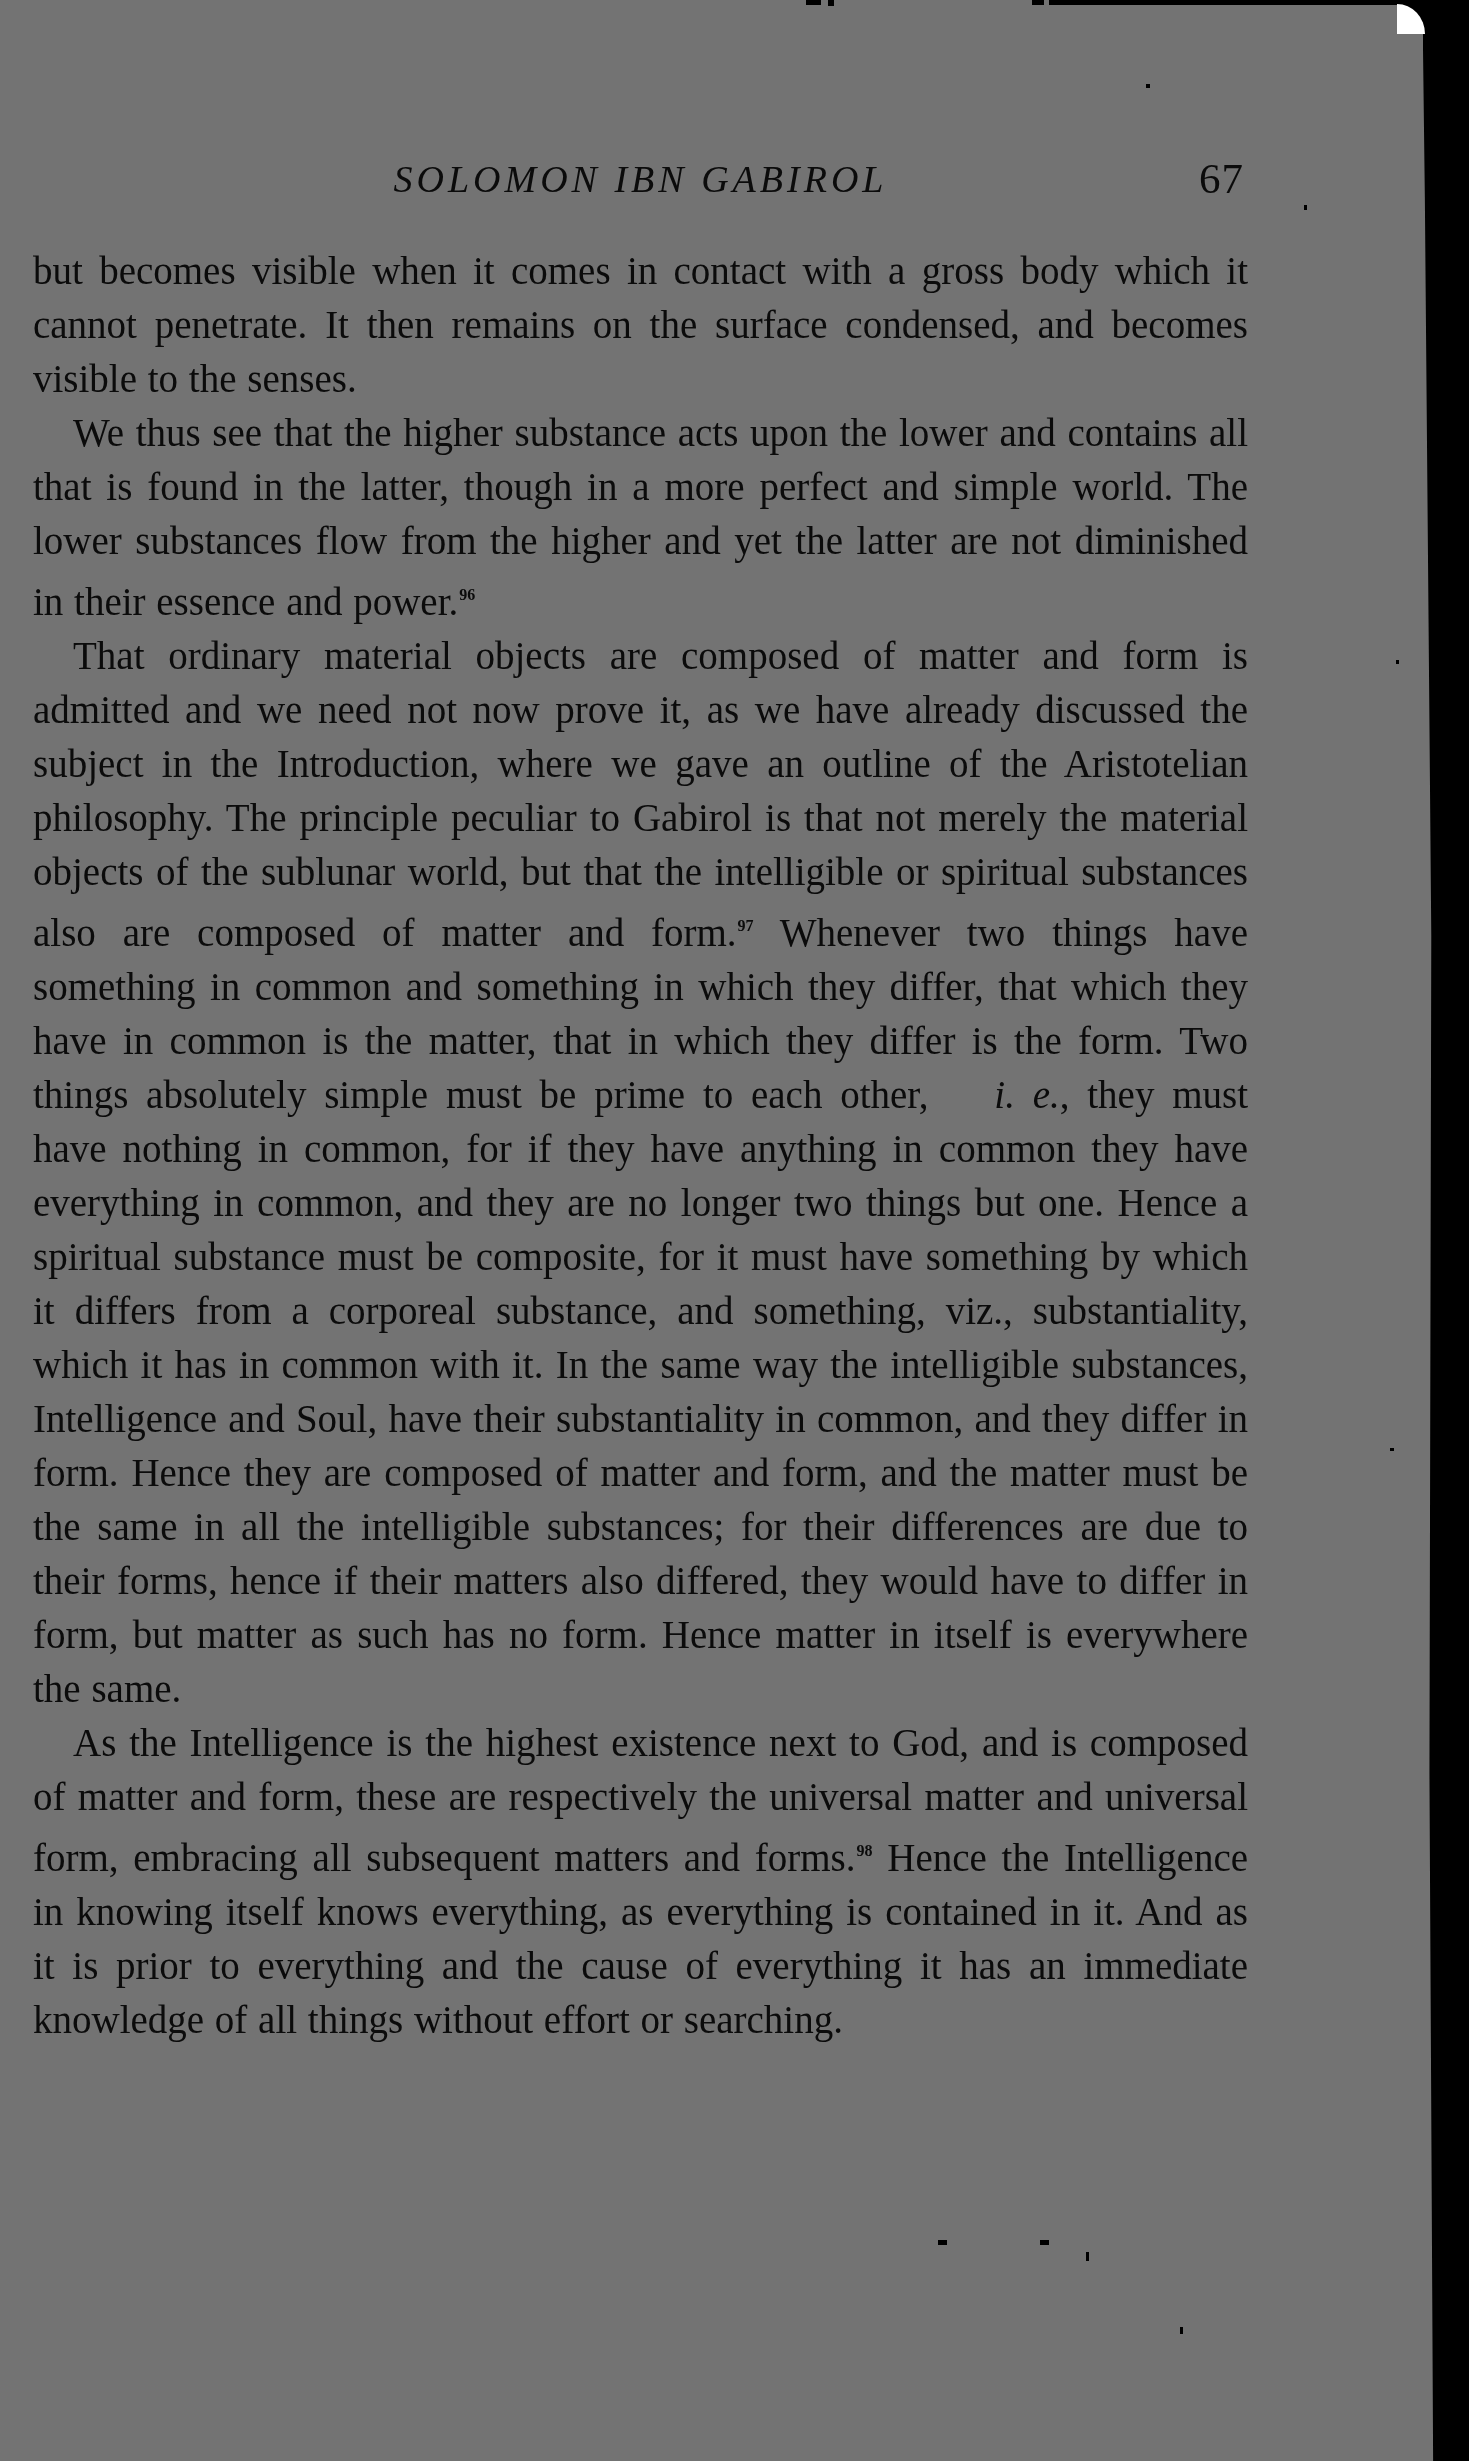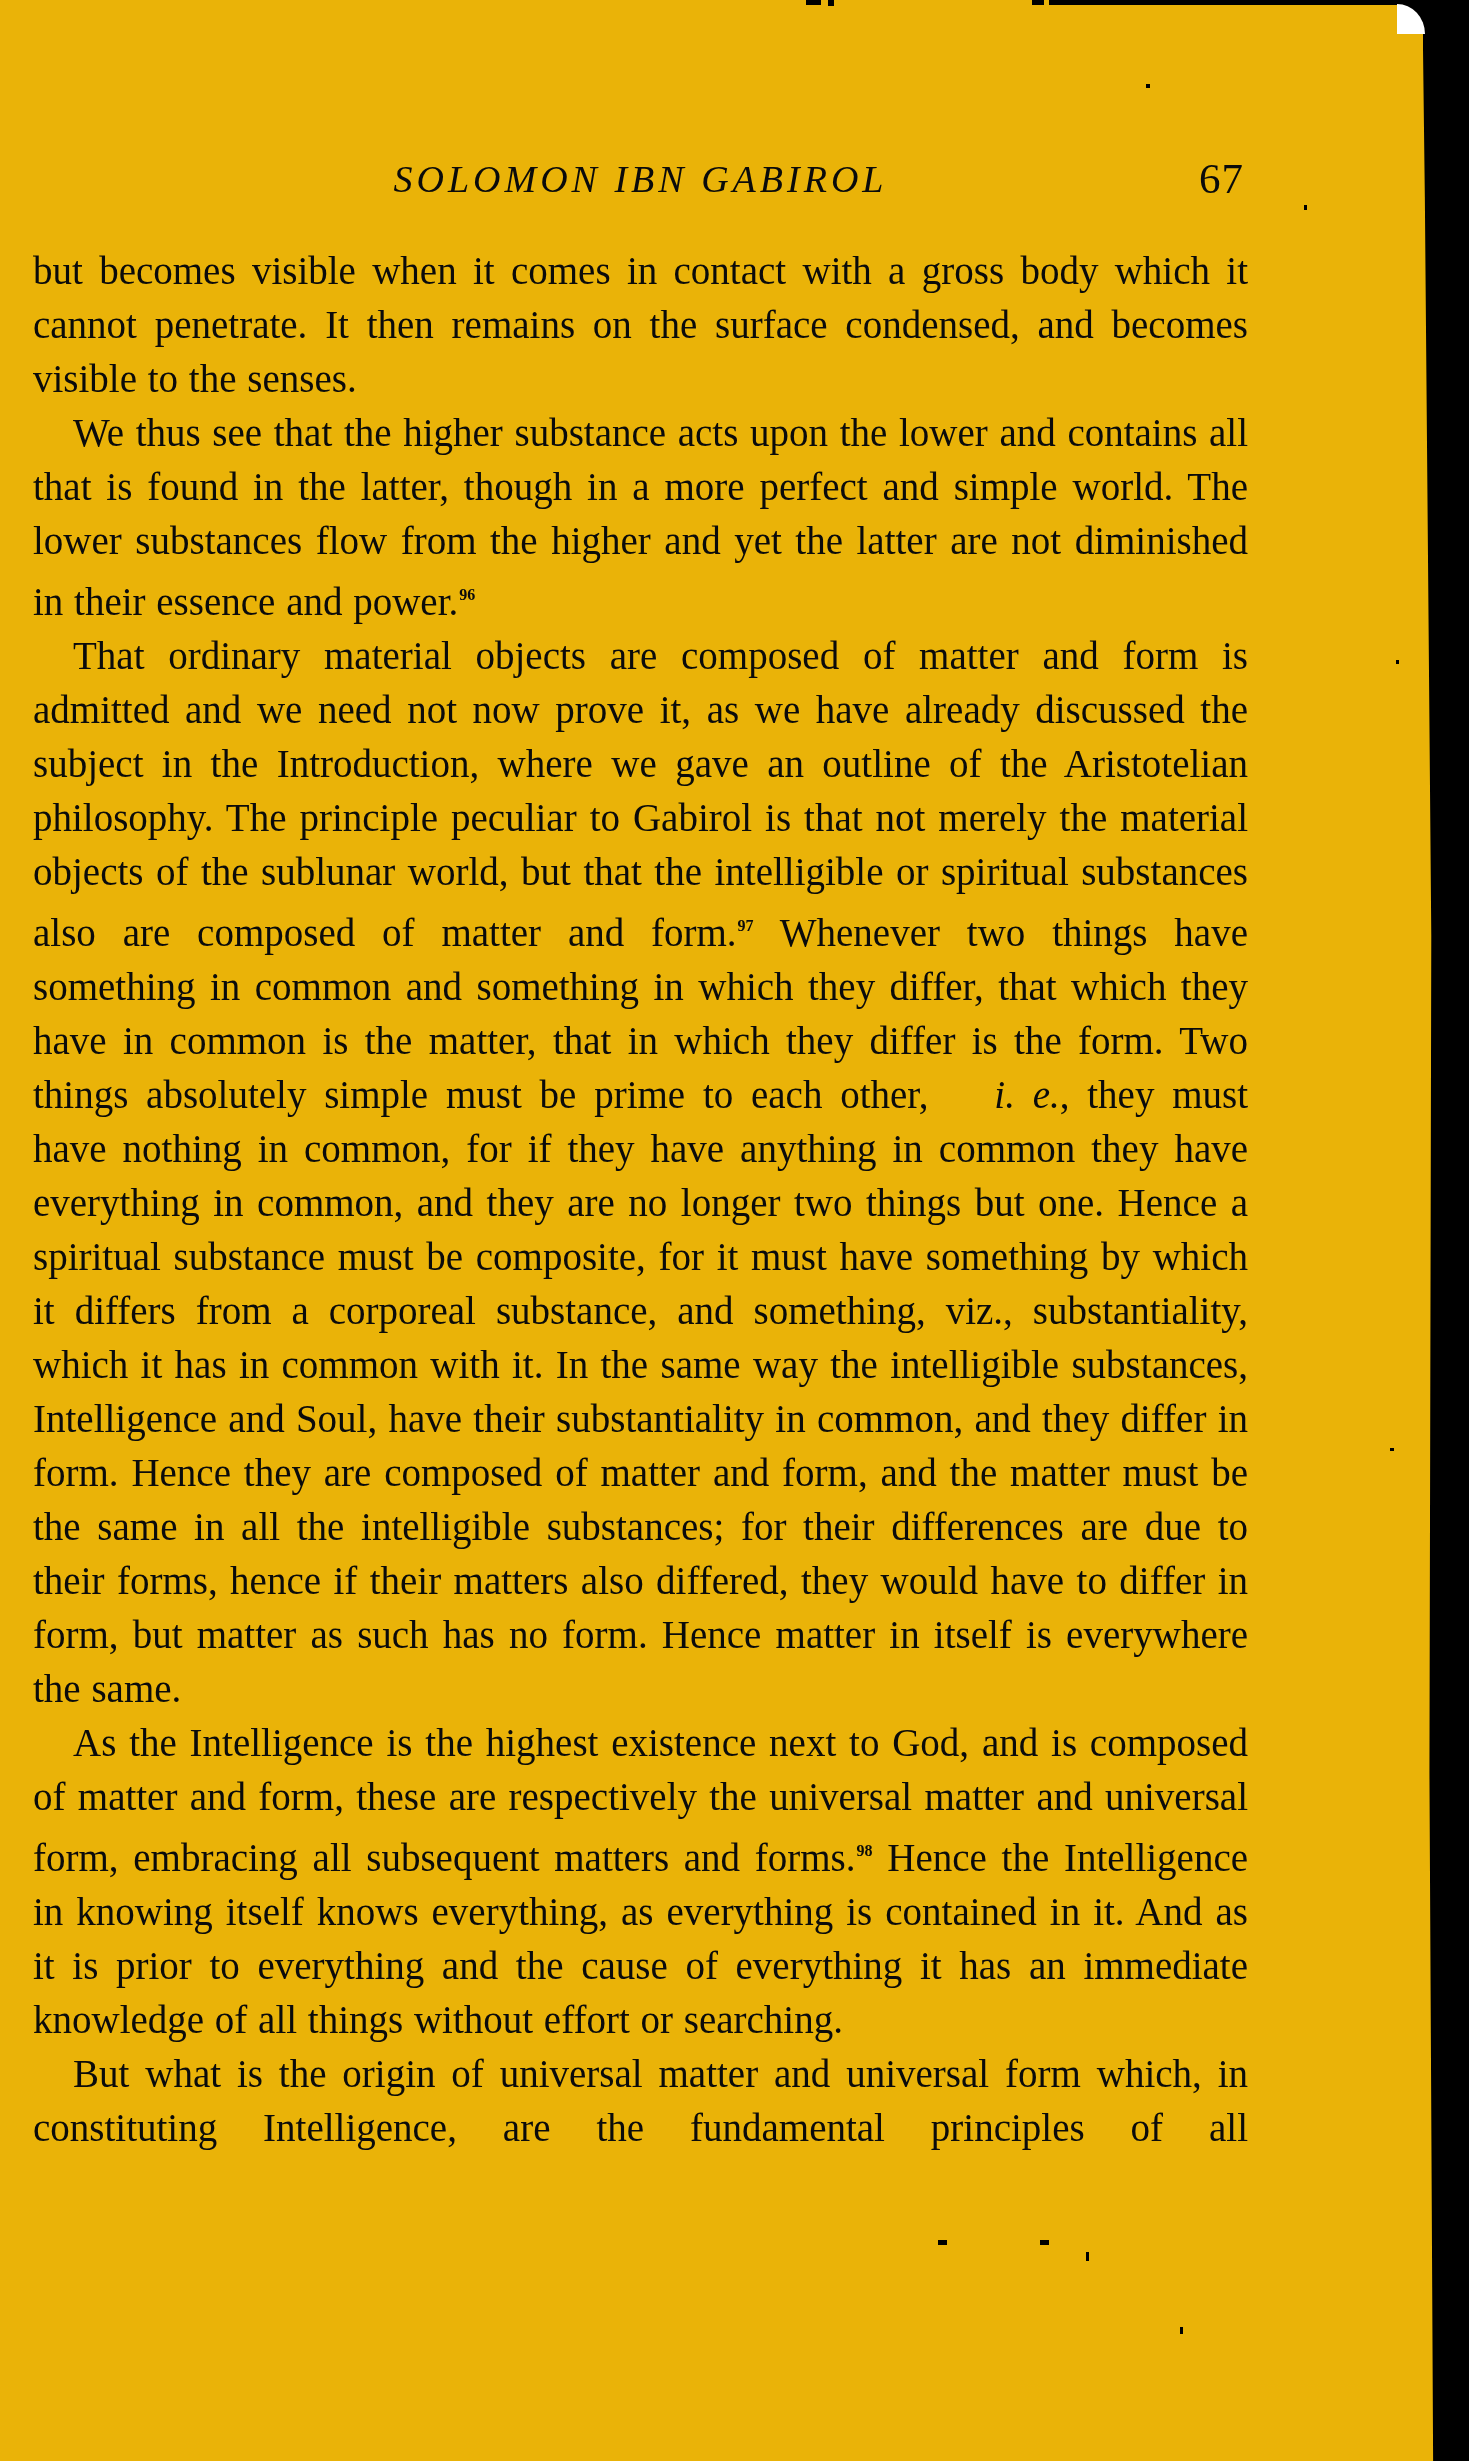--- a/index.html
+++ b/index.html
@@ -6,21 +6,21 @@
   body {
     width: 1469px; height: 2461px;
     background: #ffffff;
     font-family: "Liberation Serif", serif;
     color: #0b0b0b;
     overflow: hidden;
   }
   .page {
     position: relative;
     width: 1469px; height: 2461px;
-    background: #eab308;
+    background: #737373;
   }
 
   
   .scan-edge-right {
     position: absolute; top: 0; right: 0; bottom: 0; width: 46px;
     background: #000;
     clip-path: polygon(0 0, 100% 0, 100% 100%, 22% 100%, 14% 72%, 18% 38%, 4% 8%, 0 2%);
   }
   .scan-edge-right::before {
     content: ""; position: absolute; left: -3px; top: 18%; width: 4px; height: 10%;
@@ -113,17 +113,16 @@
   <div class="content">
     <div class="running-header">
       <span class="running-title">SOLOMON IBN GABIROL</span>
       <span class="page-number">67</span>
     </div>
     <div class="body-text">
         <p class=""><span>but becomes visible when it comes in contact with a gross body which it cannot penetrate.  It then remains on the surface condensed, and becomes visible to the senses.</span></p>
         <p class="indent"><span>We thus see that the higher substance acts upon the lower and contains all that is found in the latter, though in a more perfect and simple world.  The lower substances flow from the higher and yet the latter are not diminished in their essence and power.</span><span class="fnref">96</span></p>
         <p class="indent"><span>That ordinary material objects are composed of matter and form is admitted and we need not now prove it, as we have already discussed the subject in the Introduction, where we gave an outline of the Aristotelian philosophy.  The principle peculiar to Gabirol is that not merely the material objects of the sublunar world, but that the intelligible or spiritual substances also are composed of matter and form.</span><span class="fnref">97</span><span> Whenever two things have something in common and something in which they differ, that which they have in common is the matter, that in which they differ is the form.  Two things absolutely simple must be prime to each other, </span><span class="it">i. e.</span><span>, they must have nothing in common, for if they have anything in common they have everything in common, and they are no longer two things but one.  Hence a spiritual substance must be composite, for it must have something by which it differs from a corporeal substance, and something, viz., substantiality, which it has in common with it.  In the same way the intelligible substances, Intelligence and Soul, have their substantiality in common, and they differ in form.  Hence they are composed of matter and form, and the matter must be the same in all the intelligible substances; for their differences are due to their forms, hence if their matters also differed, they would have to differ in form, but matter as such has no form.  Hence matter in itself is everywhere the same.</span></p>
         <p class="indent"><span>As the Intelligence is the highest existence next to God, and is composed of matter and form, these are respectively the universal matter and universal form, embracing all subsequent matters and forms.</span><span class="fnref">98</span><span>  Hence the Intelligence in knowing itself knows everything, as everything is contained in it.  And as it is prior to everything and the cause of everything it has an immediate knowledge of all things without effort or searching.</span></p>
-        <p class="indent jlast"><span>But what is the origin of universal matter and universal form which, in constituting Intelligence, are the fundamental principles of all</span></p>
       </div>
   </div>
 
 </div>
 
 </body></html>

